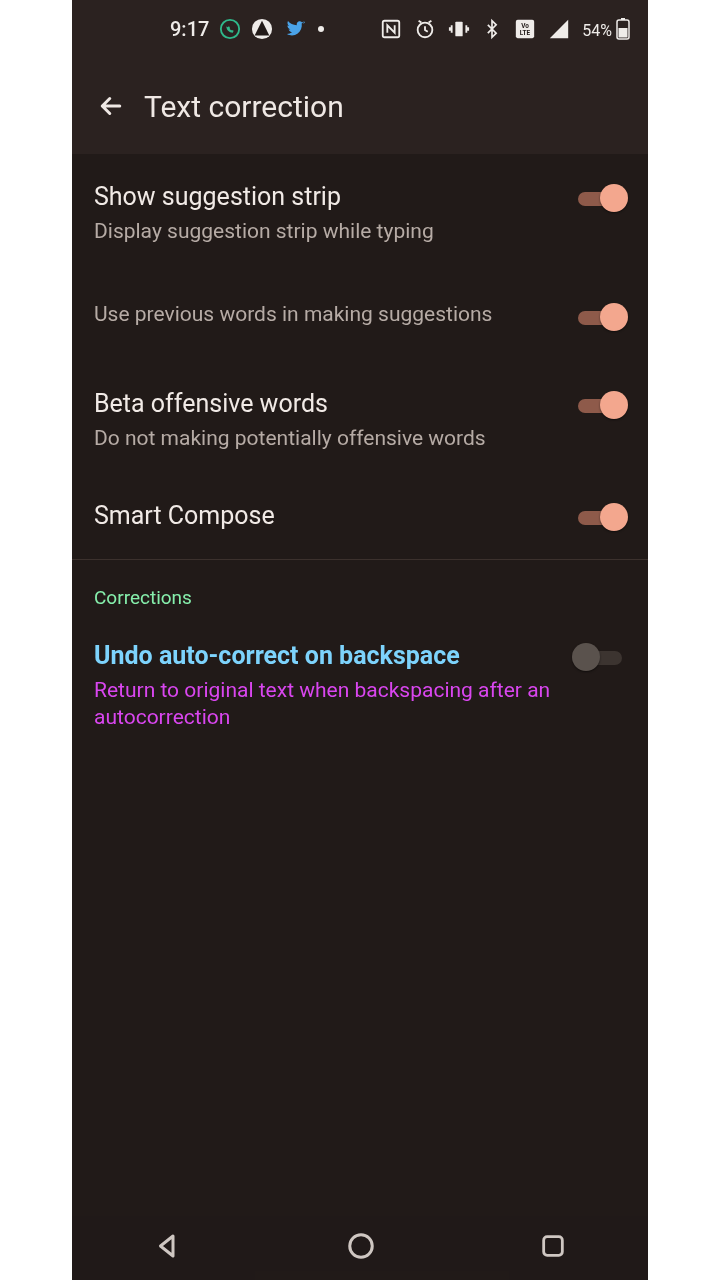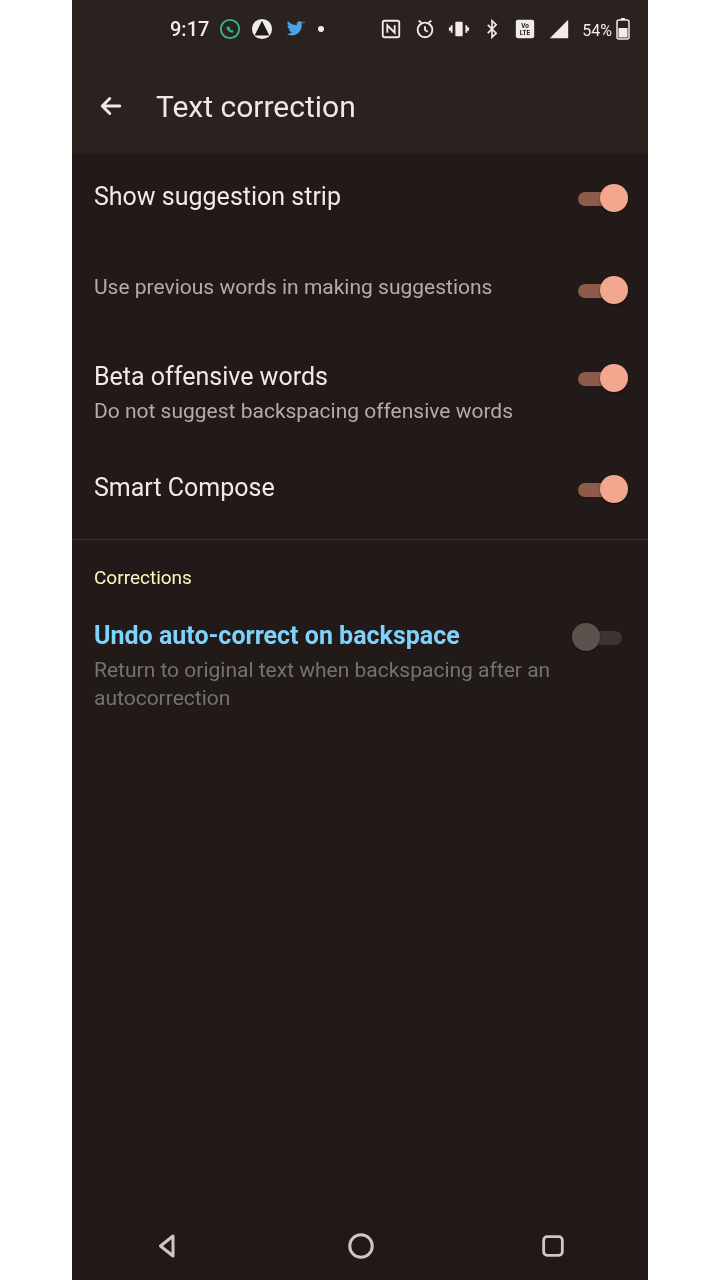--- a/index.html
+++ b/index.html
@@ -44,21 +44,21 @@
   .statusbar .clock { font-size: 20px; font-weight: 500; }
   .icon-slot svg { display: block; }
   .battery-wrap { display: flex; align-items: flex-end; gap: 4px; font-size: 16px;}
   
   .appheader {
     height: 96px;
     background: #2b2220;
     display: flex;
     align-items: center;
     padding: 0 22px;
-    gap: 28px;
+    gap: 16px;
   }
   .appheader .title {
     font-size: 30px;
     color: #efe8e4;
   }
   .back-btn { width: 34px; height: 34px; display:flex; align-items:center; justify-content:center; }
   
   .list { flex: 1; overflow: hidden; }
   .row {
     display: flex;
@@ -72,30 +72,30 @@
     color: #f1eae6;
     margin-bottom: 6px;
     line-height: 1.2;
   }
   .row .desc {
     font-size: 21px;
     color: #b6aba5;
     line-height: 1.3;
   }
   .row.disabled .title { color: #7dd3fc; font-weight: bold; }
-  .row.disabled .desc  { color: #737373; }
+  .row.disabled .desc  { color: #d946ef; }
   .divider {
     height: 1px;
     background: #3c312d;
     margin: 0;
   }
   .section-label {
     padding: 26px 22px 4px;
     font-size: 19px;
-    color: #fef9c3;
+    color: #86efac;
   }
   
   .toggle {
     width: 52px;
     height: 32px;
     position: relative;
     flex-shrink: 0;
   }
   .toggle .track {
     position: absolute;
@@ -210,52 +210,53 @@
         </svg>
     </div>
     <div class="title">Text correction</div>
   </div>
 
   <div class="list">
 
     <div class="row">
       <div class="texts">
         <div class="title">Show suggestion strip</div>
+        <div class="desc">Display suggestion strip while typing</div>
       </div>
       <div class="toggle on">
           <div class="track"></div>
           <div class="thumb"></div>
         </div>
     </div>
 
     <div class="row">
       <div class="texts">
         <div class="desc">Use previous words in making suggestions</div>
       </div>
       <div class="toggle on">
           <div class="track"></div>
           <div class="thumb"></div>
         </div>
     </div>
 
     <div class="row">
       <div class="texts">
         <div class="title">Beta offensive words</div>
-        <div class="desc">Do not suggest backspacing offensive words</div>
+        <div class="desc">Do not making potentially offensive words</div>
       </div>
       <div class="toggle on">
           <div class="track"></div>
           <div class="thumb"></div>
         </div>
     </div>
 
 
     <div class="row compact">
       <div class="texts">
-        <div class="title" style="margin-bottom:12px">Smart Compose</div>
+        <div class="title" style="margin-bottom:4px">Smart Compose</div>
       </div>
       <div class="toggle on">
           <div class="track"></div>
           <div class="thumb"></div>
         </div>
     </div>
 
     <div class="divider"></div>
 
     <div class="section-label">Corrections</div>

